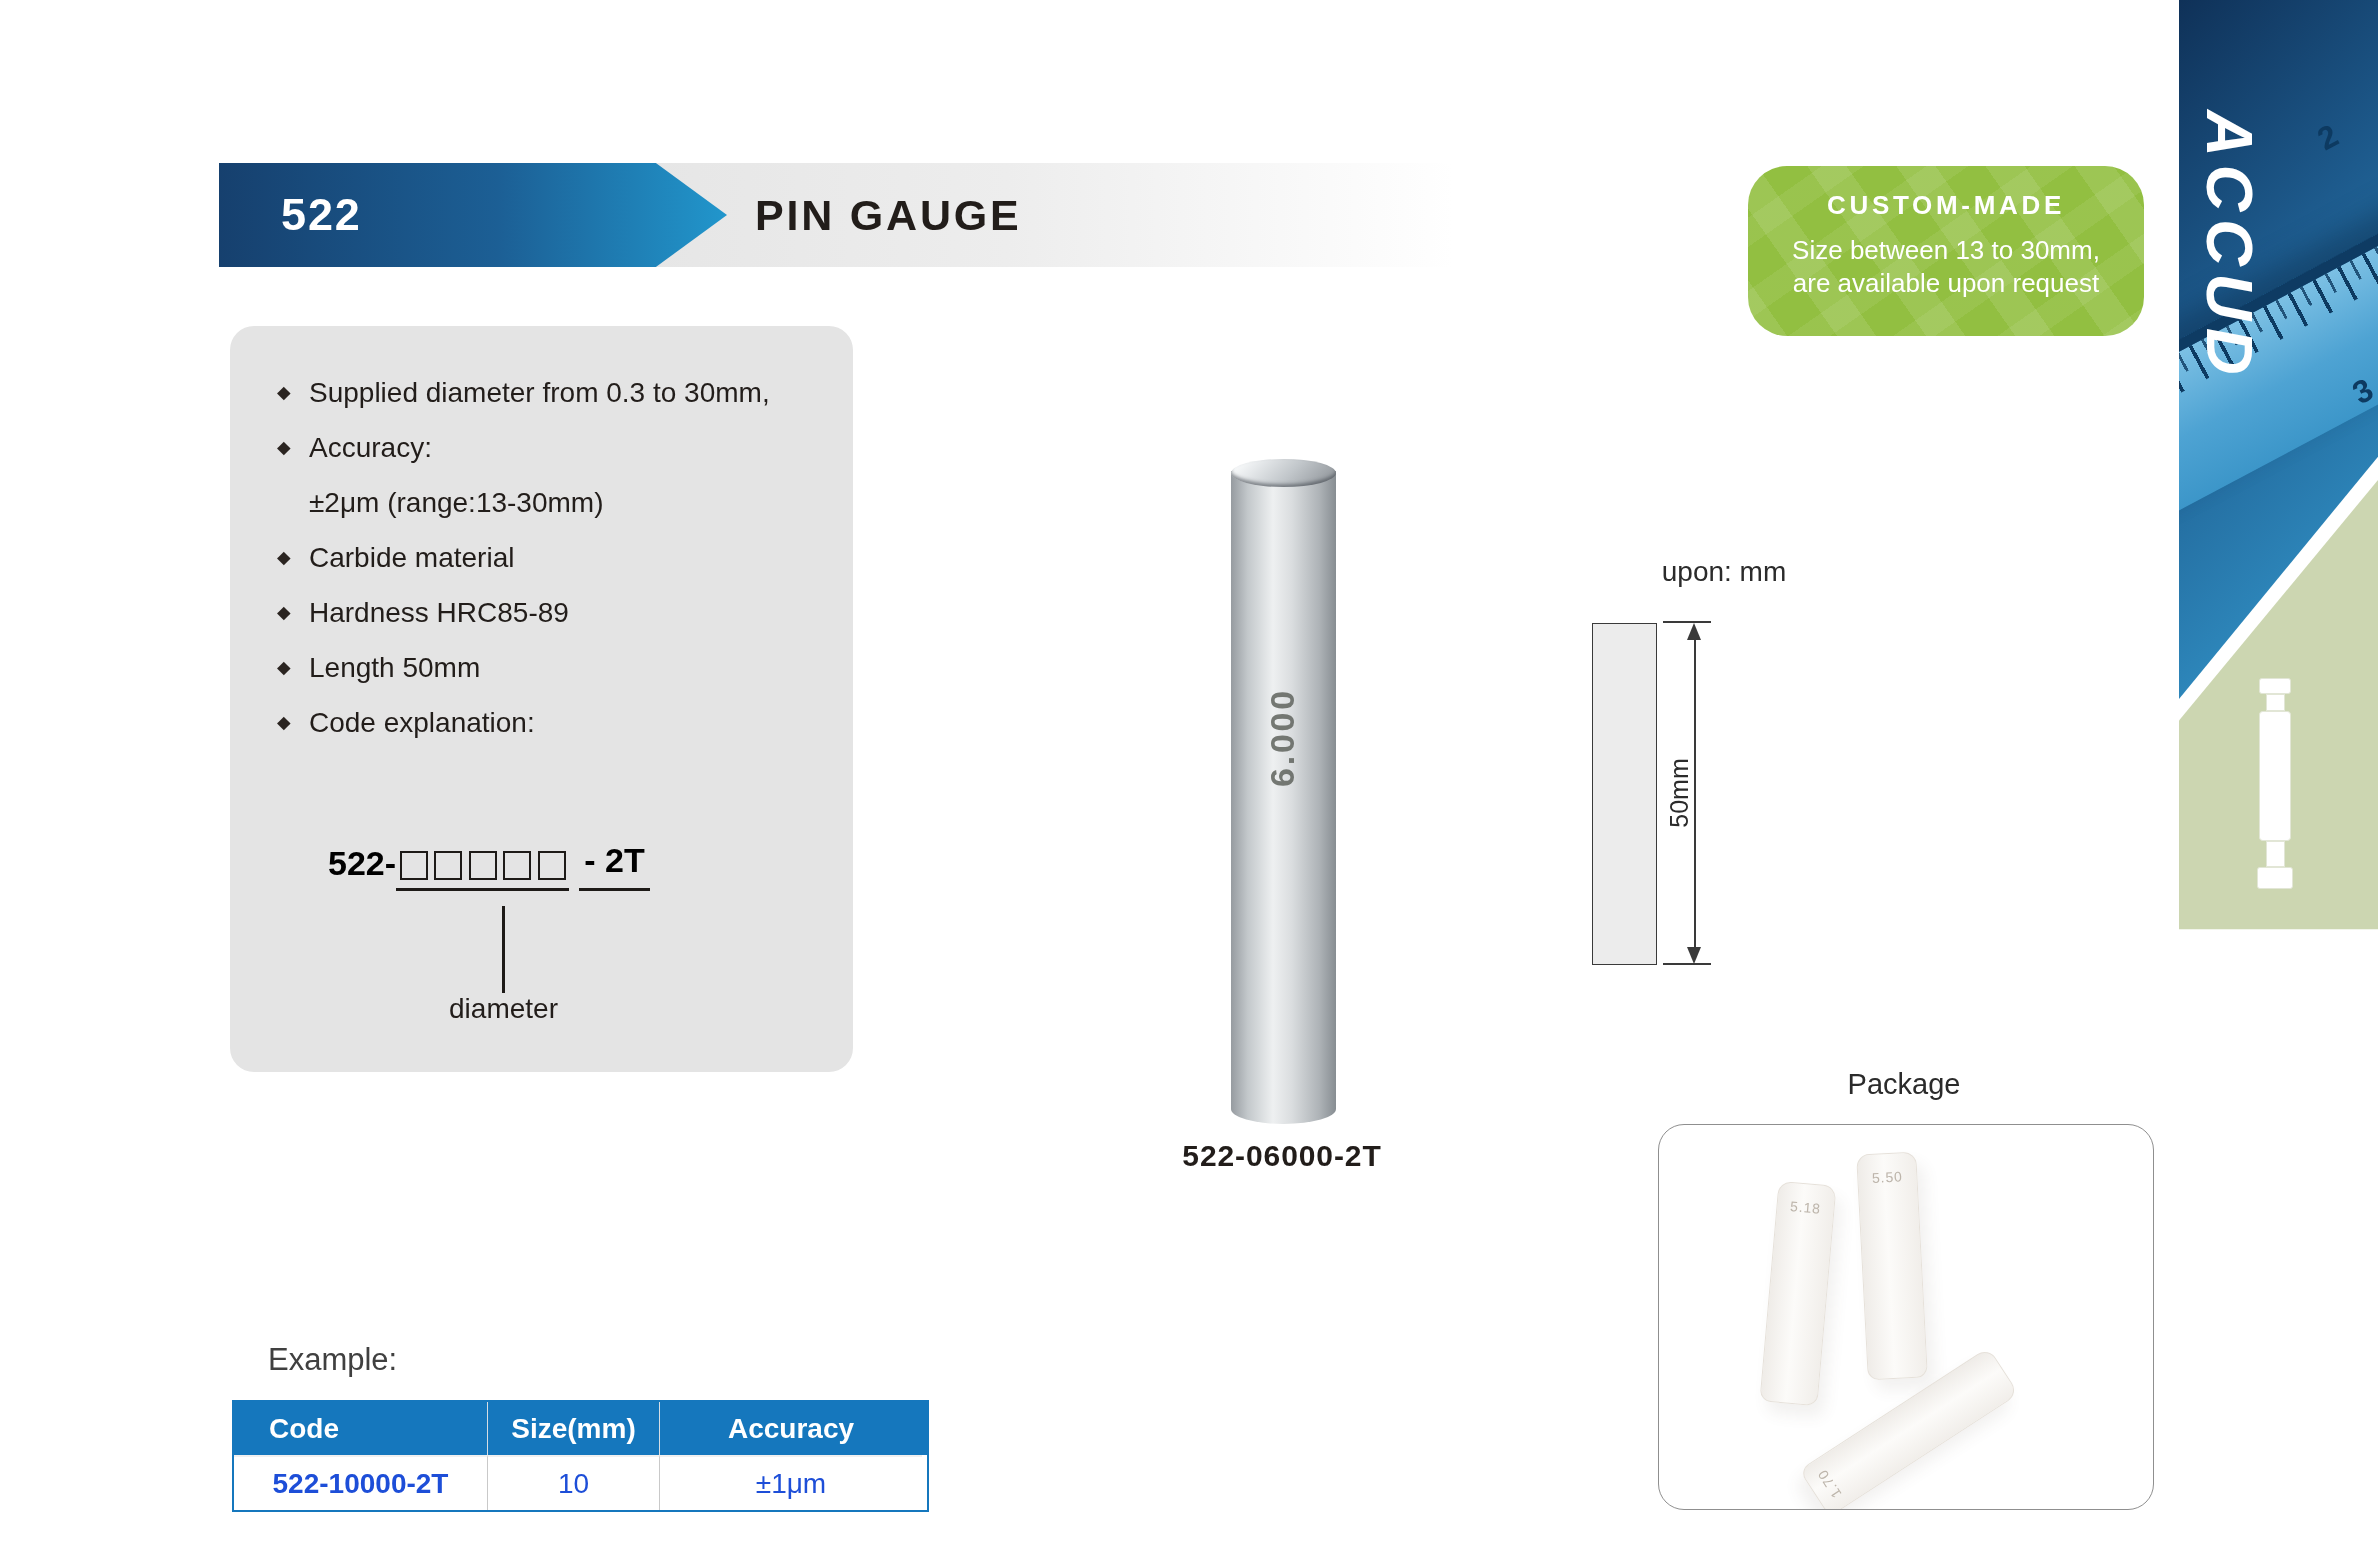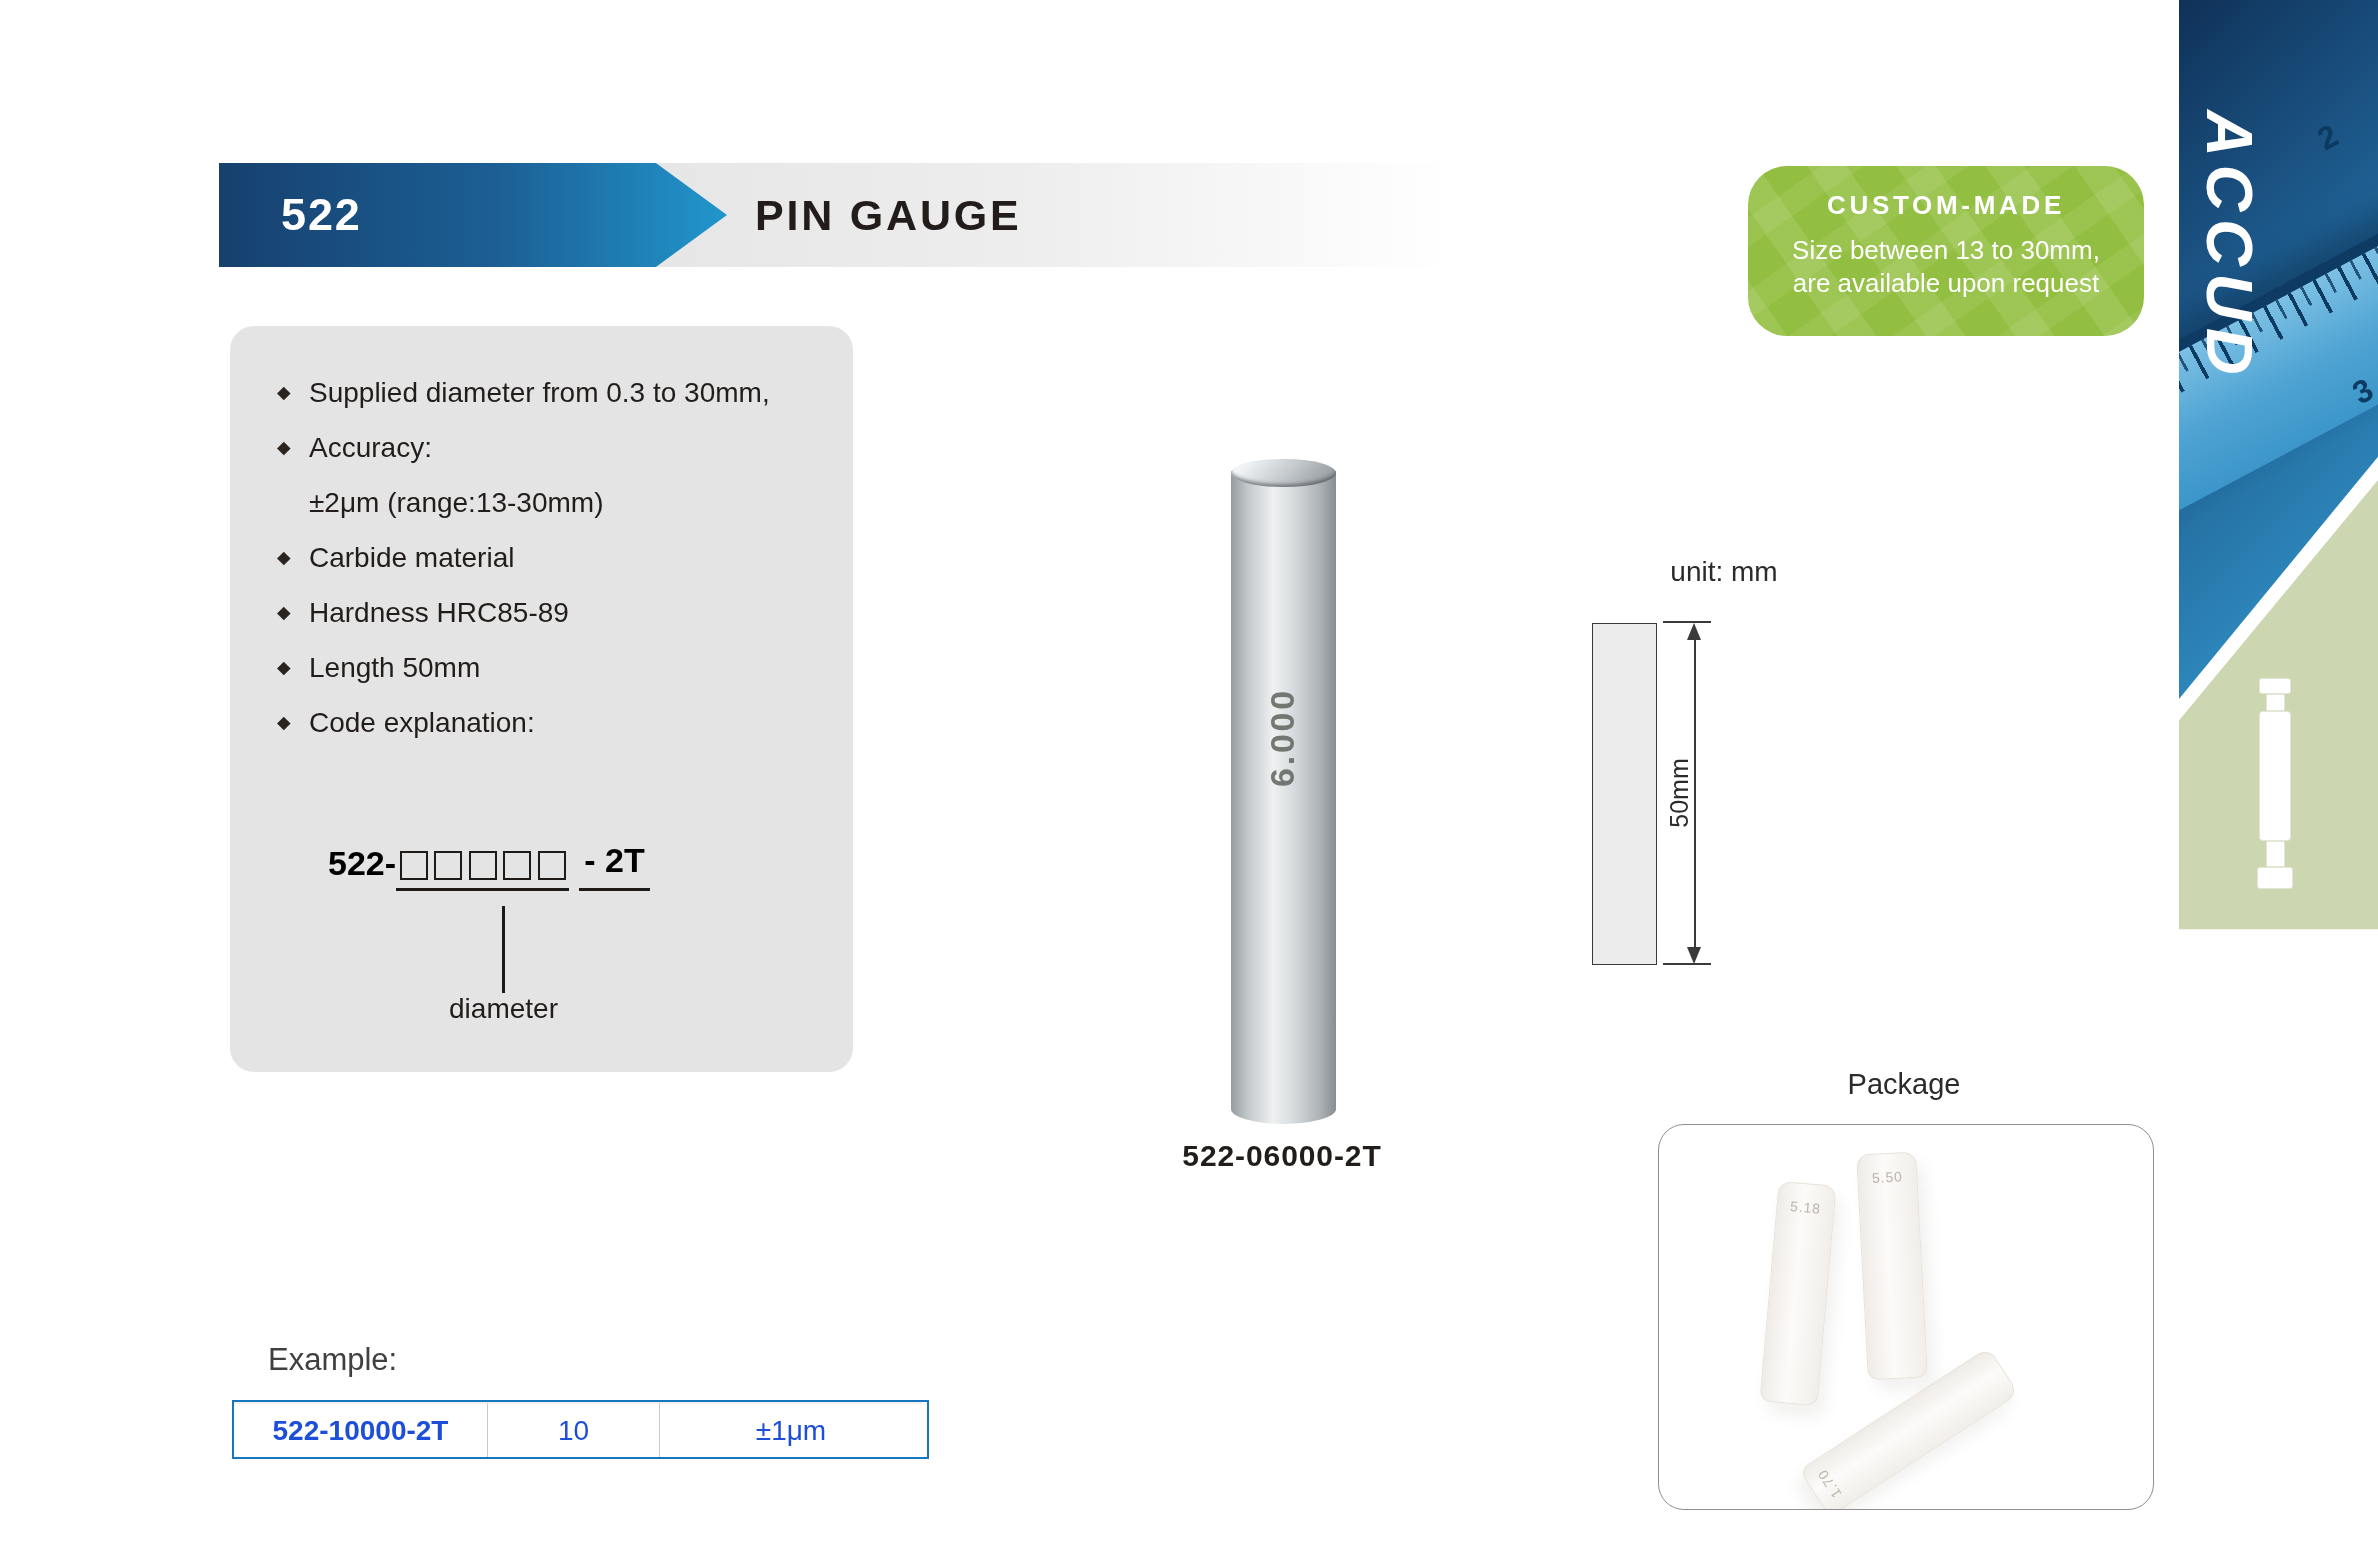--- a/index.html
+++ b/index.html
@@ -203,21 +203,21 @@
       <span class="code-suffix">- 2T</span>
     </div>
     <div class="code-connector"></div>
     <div class="diameter-label">diameter</div>
   </div>
 
   <div class="cylinder"></div>
   <div class="engraving">6.000</div>
   <div class="product-caption">522-06000-2T</div>
 
-  <div class="unit-label">unit: mm</div>
+  <div class="unit-label">upon: mm</div>
   <div class="dim-rect"></div>
   <div class="ext-top"></div>
   <div class="ext-bottom"></div>
   <div class="dim-line"></div>
   <div class="arrow-up"></div>
   <div class="arrow-down"></div>
   <div class="dim-label">50mm</div>
 
   <div class="pkg-title">Package</div>
   <div class="pkg-box">
@@ -227,20 +227,25 @@
     <div class="tube tube2">
       <span class="tlabel">5.50</span>
     </div>
     <div class="tube tube3">
       <span class="tlabel">1.70</span>
     </div>
   </div>
 
   <div class="example-label">Example:</div>
   <div class="ex-table">
+    <div class="ex-row ex-head">
+      <div class="ex-cell cell-code">Code</div>
+      <div class="ex-cell">Size(mm)</div>
+      <div class="ex-cell">Accuracy</div>
+    </div>
     <div class="ex-row ex-body">
       <div class="ex-cell cell-code">522-10000-2T</div>
       <div class="ex-cell">10</div>
       <div class="ex-cell">±1μm</div>
     </div>
   </div>
 
 </div>
 
 

